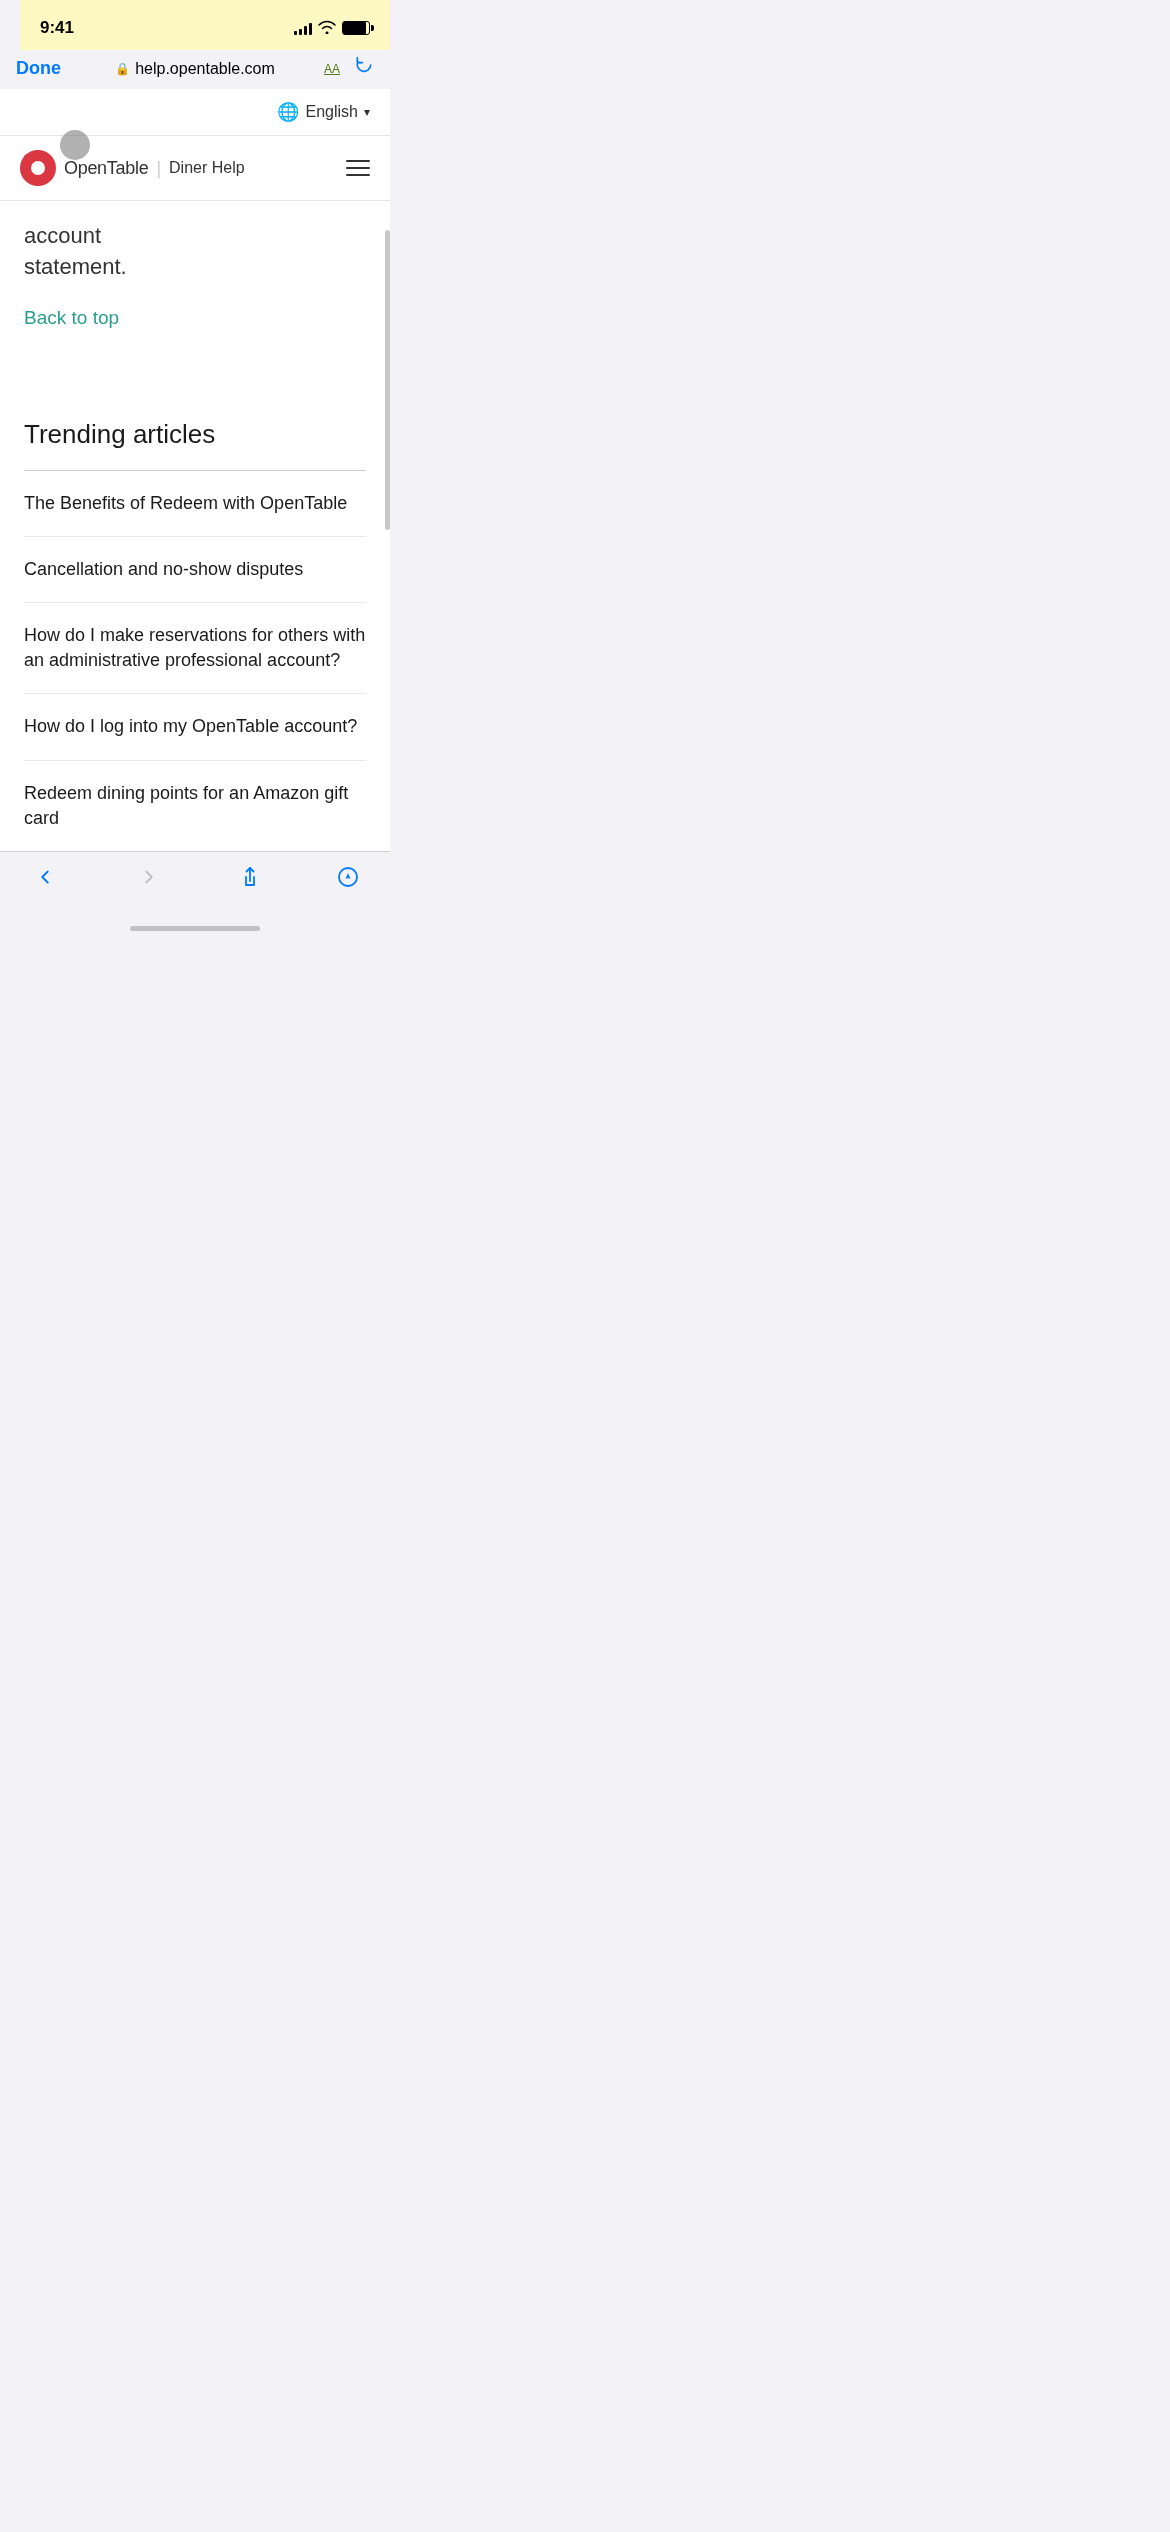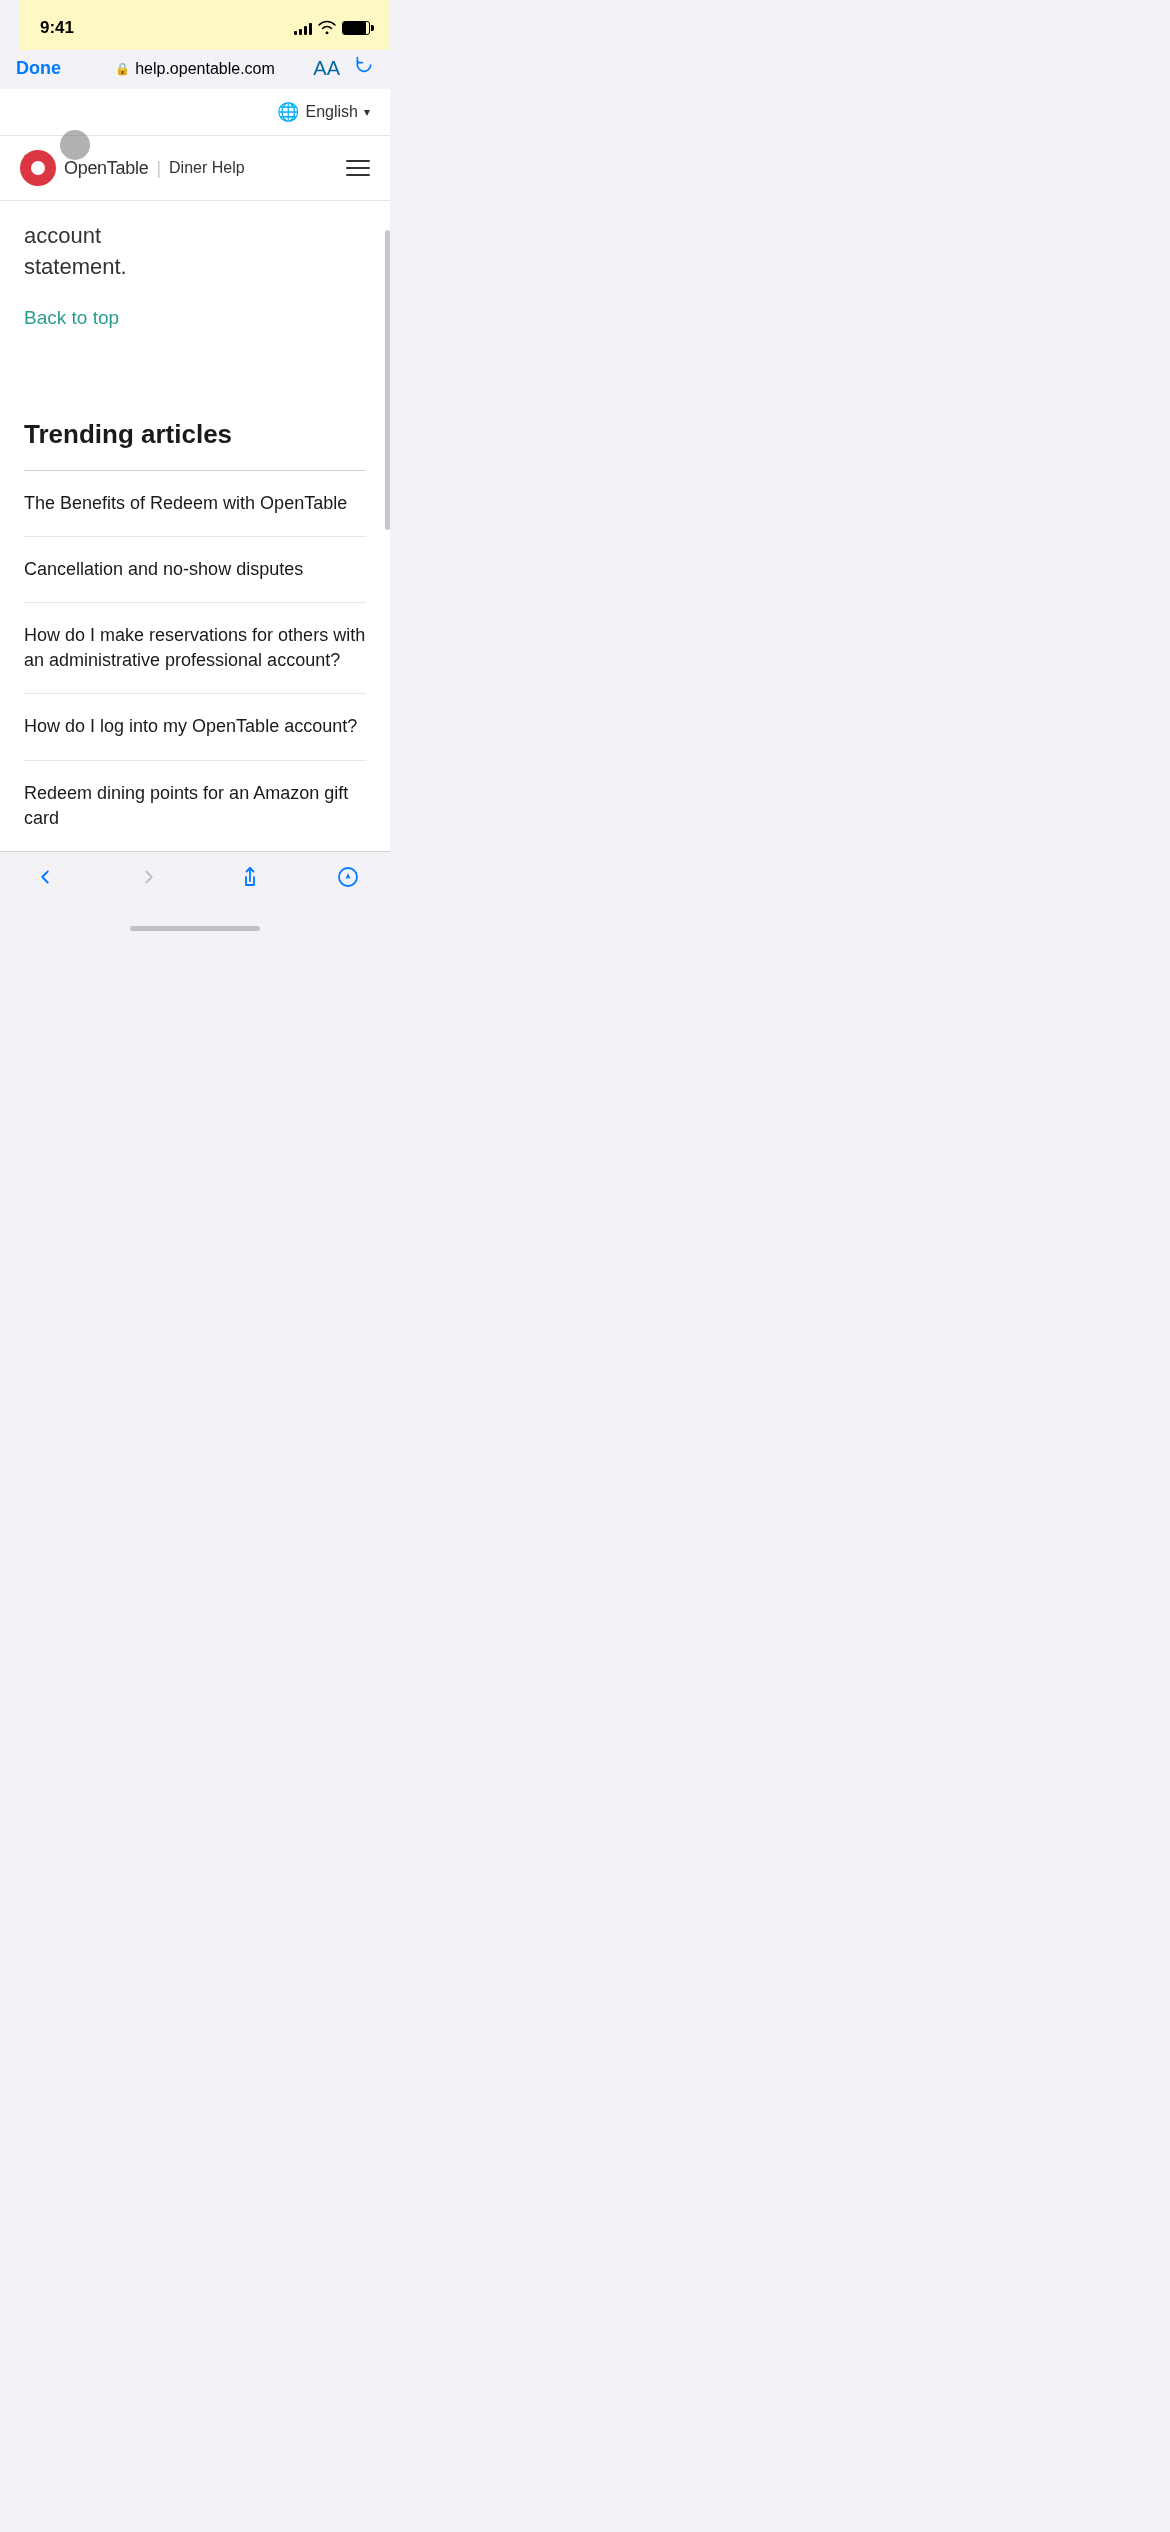--- a/index.html
+++ b/index.html
@@ -119,23 +119,24 @@
       font-weight: 400;
     }
 
     .browser-actions {
       display: flex;
       align-items: center;
       gap: 14px;
     }
 
     .aa-button {
-      color: #0369a1;
-      font-size: 20px;
+      color: #4d7c0f;
+      font-size: 12px;
       font-weight: 500;
+      text-decoration: underline;
     }
 
     .reload-button {
       color: #007aff;
       font-size: 18px;
     }
 
     
     .cursor-dot {
       width: 30px;
@@ -290,21 +291,21 @@
     }
 
     
     .trending-section {
       padding: 30px 24px 0 24px;
       background: #fff;
     }
 
     .trending-title {
       font-size: 26px;
-      font-weight: 700;
+      font-weight: 400;
       color: #1a1a1a;
       margin-bottom: 20px;
     }
 
     .trending-divider {
       height: 1px;
       background: #d0d0d0;
       margin-bottom: 0;
     }
 

